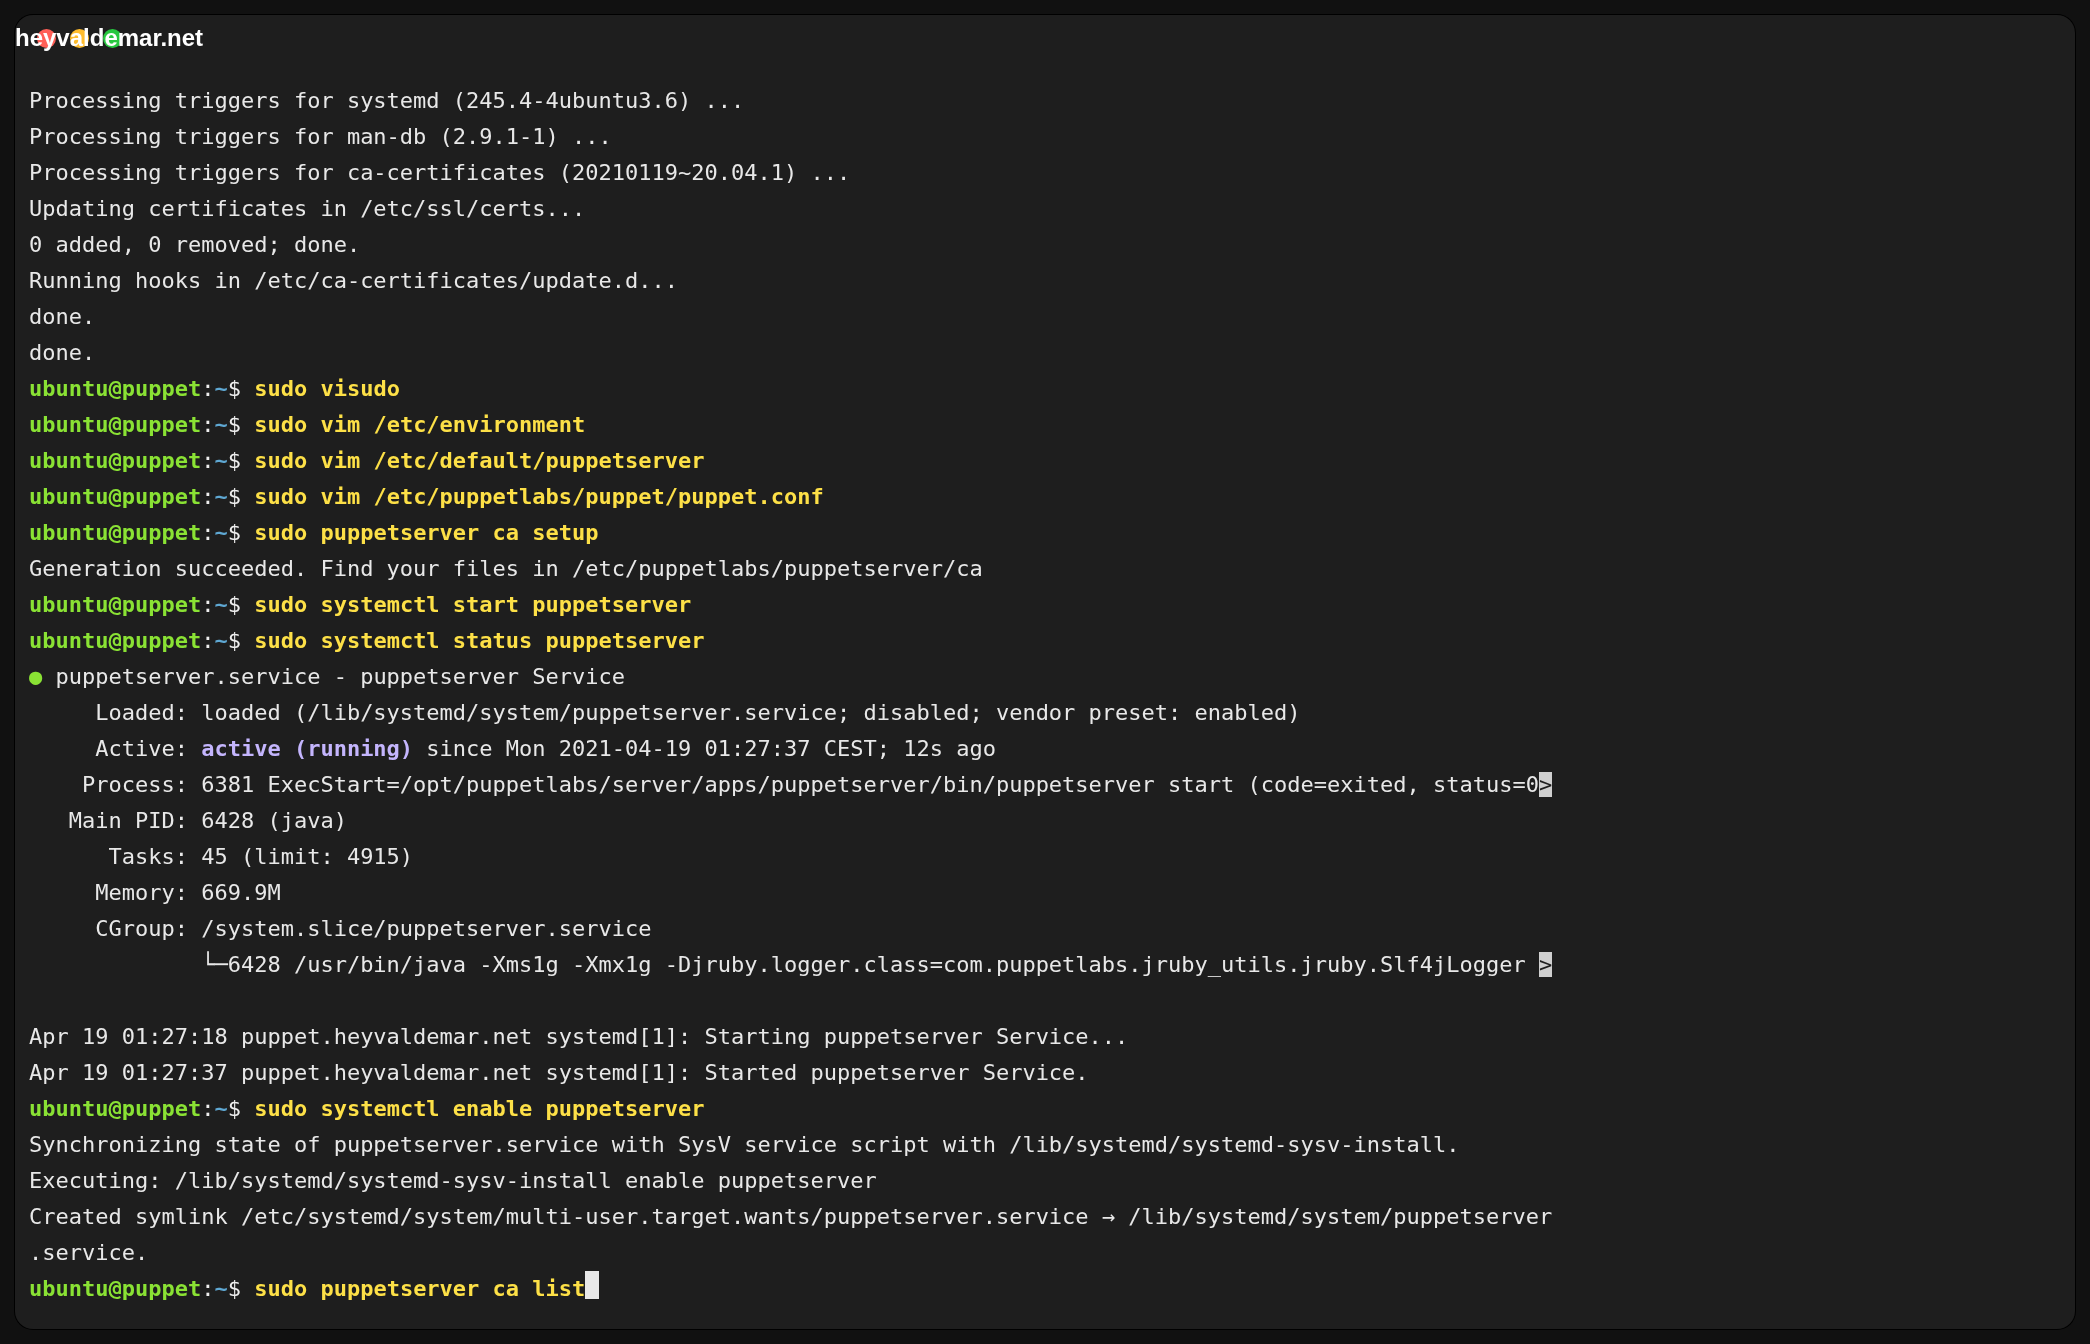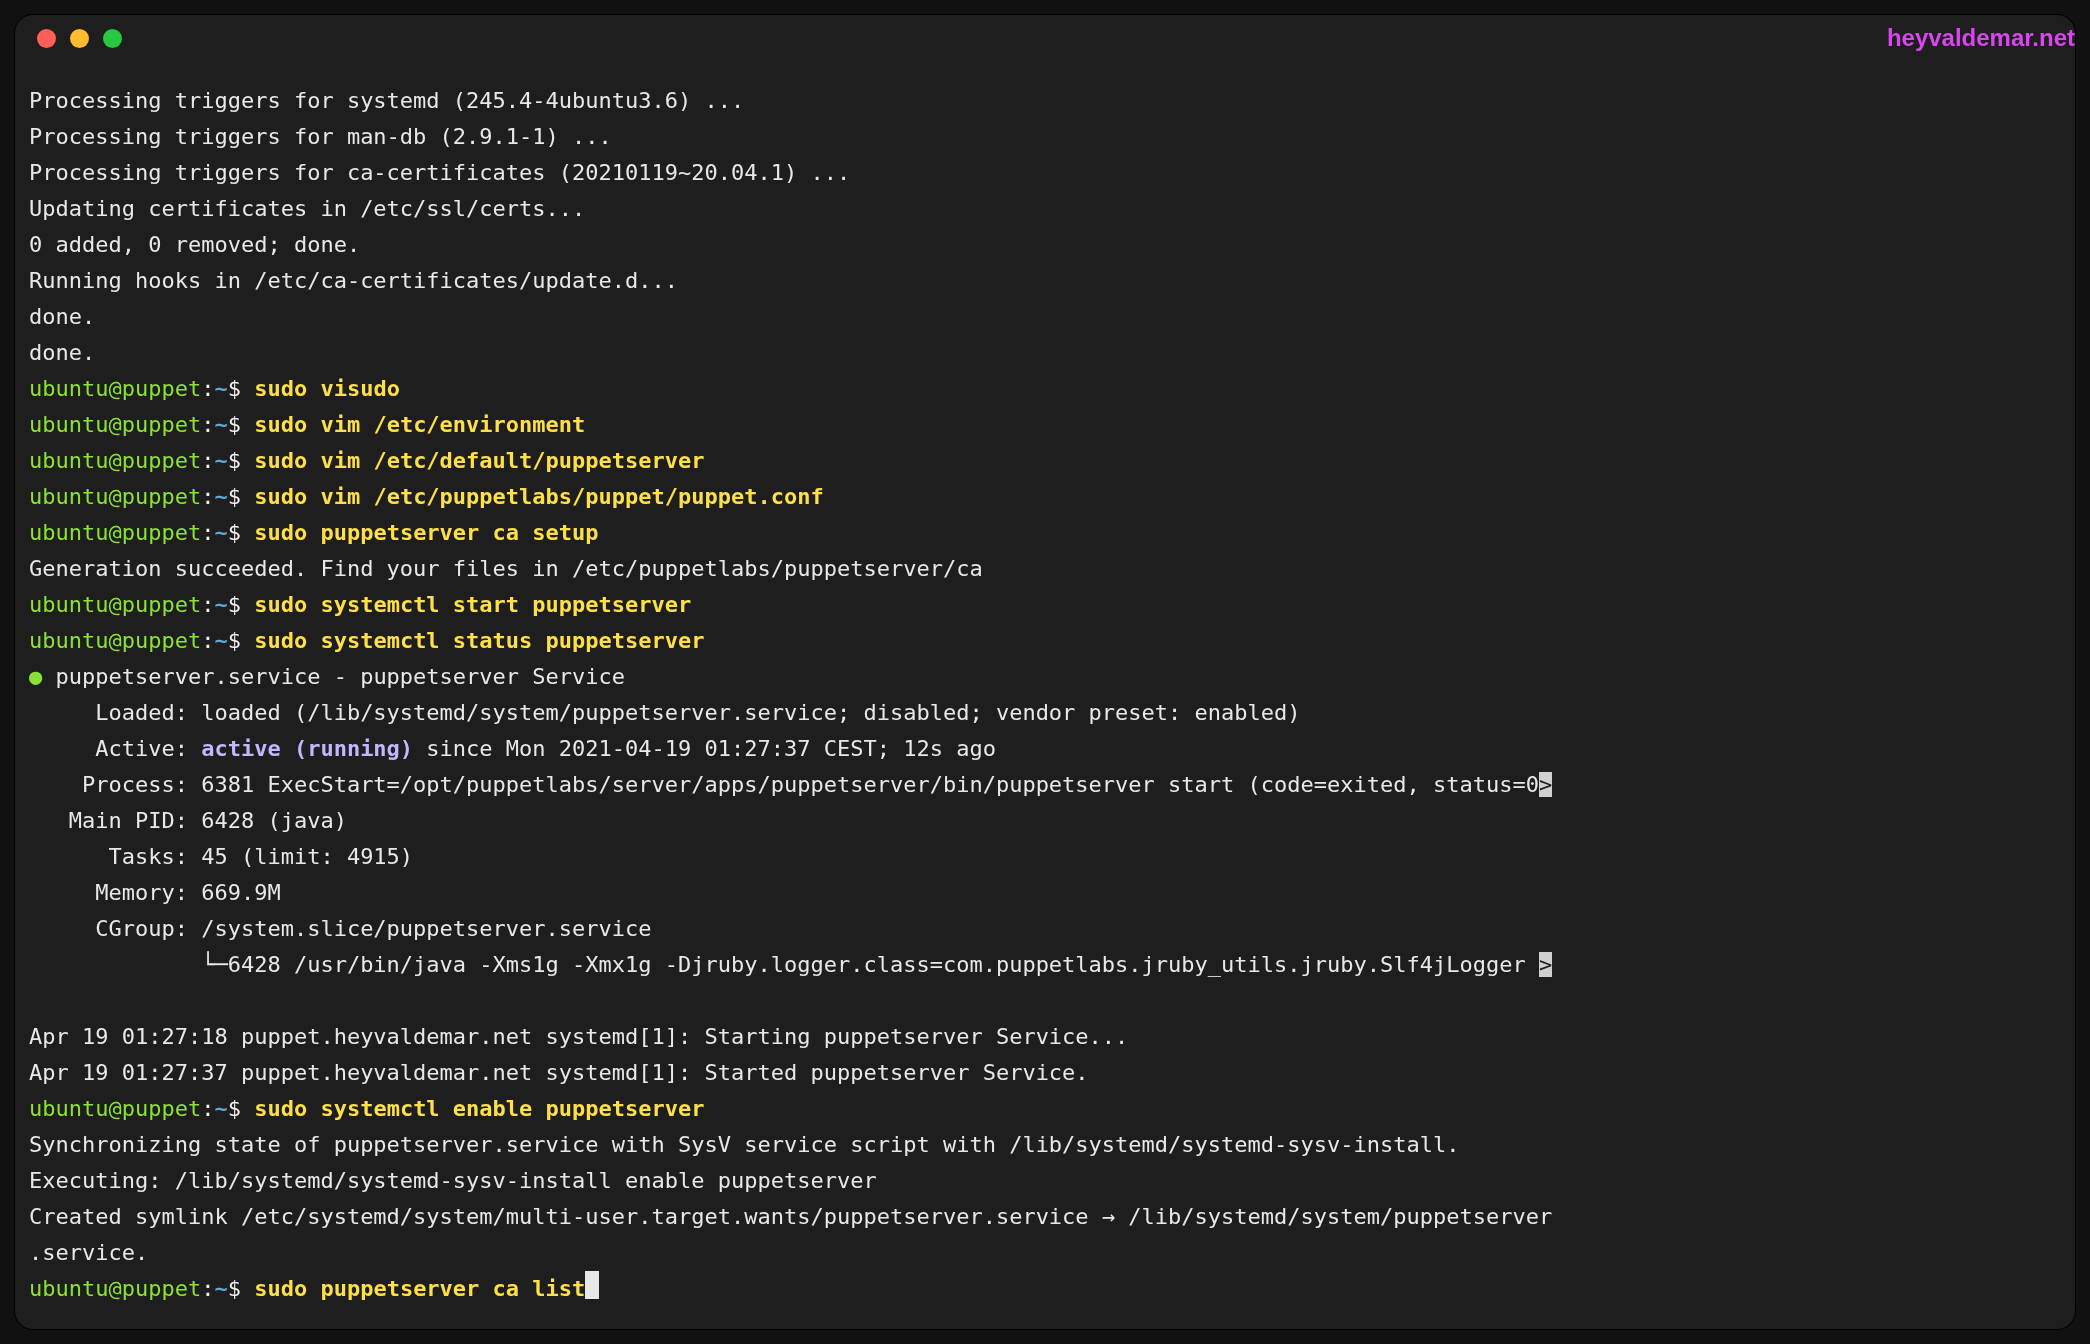--- a/index.html
+++ b/index.html
@@ -3,26 +3,26 @@
 <meta charset="utf-8">
 <style>
   html,body{margin:0;padding:0;background:#111;width:2090px;height:1344px;overflow:hidden}
   .window{position:relative;width:2060px;height:1314px;margin:15px;background:#1e1e1e;border-radius:18px;box-shadow:0 0 0 1px #000}
   .titlebar{height:46px;display:flex;align-items:center;padding:0 22px;position:relative}
   .traffic{display:flex;gap:14px}
   .dot{width:19px;height:19px;border-radius:50%}
   .red{background:#ff5f57}
   .yel{background:#febc2e}
   .grn{background:#28c840}
-  .title{position:absolute;left:0;right:0;text-align:right;color:#d946ef;font:700 24px -apple-system,Helvetica,Arial,sans-serif}
+  .title{position:absolute;left:0;right:0;text-align:left;color:#ffffff;font:700 24px -apple-system,Helvetica,Arial,sans-serif}
   .term{padding:22px 14px 14px 14px;font-family:"SF Mono",Menlo,Consolas,monospace;font-size:22px;line-height:36px;color:#e8e8e8;white-space:pre;letter-spacing:0}
   .w{color:#eeeeee}
   .b{color:#5fa8d3;font-weight:700}
   .yh{color:#fde047;font-weight:700}
-  .gb{color:#8ae234;font-weight:400}
+  .gb{color:#8ae234;font-weight:700}
   .bul{color:#8ae234}
   .run{color:#c4b5fd;font-weight:700}
   .inv{background:#d0d0d0;color:#1e1e1e}
   .cursor{display:inline-block;width:14px;height:28px;background:#e8e8e8;vertical-align:text-bottom;margin-bottom:2px}
   .row{display:block}
 </style>
 </head>
 <body>
 
 <div class="window">

